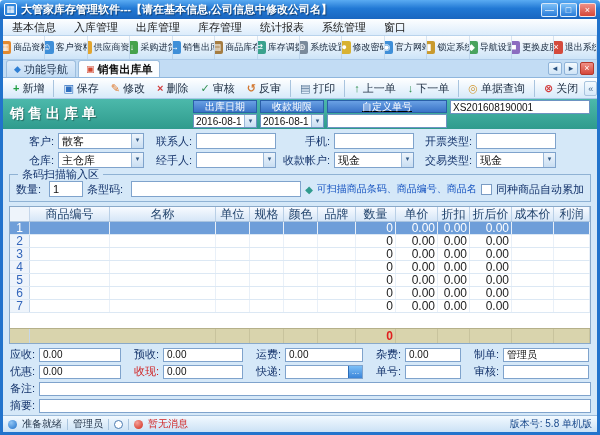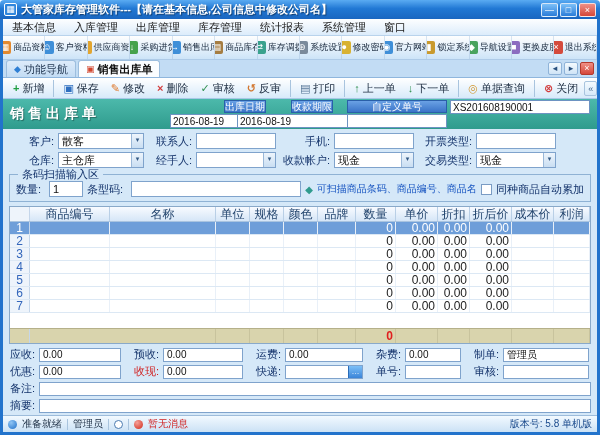--- a/index.html
+++ b/index.html
@@ -43,21 +43,21 @@
 .ab-icon { font-weight:bold; font-size:11px; }
 .sep-after { border-right:1px solid #a8c4de; padding-right:9px; margin-right:3px; }
 .ab-overflow { width:13px; height:15px; text-align:center; line-height:14px; color:#44688e; border:1px solid #a8c4de; border-radius:2px; background:linear-gradient(#f4fafe,#d6e9f9); font-size:9px; flex:none; }
 
 
 .formheader { height:30px; background:linear-gradient(#4cb9ab,#2f9b8d); display:flex; align-items:center; padding:0 7px; flex:none; }
 .form-title { color:#fff; font-size:14px; font-weight:bold; letter-spacing:4px; text-shadow:1px 1px 1px rgba(0,0,0,.35); white-space:nowrap; }
 .stamp { margin-left:14px; border:2px solid #8fd6c6; background:rgba(240,252,248,.92); color:#e03a30; font-weight:bold; font-size:12px; letter-spacing:2px; padding:0 7px; line-height:16px; white-space:nowrap; }
 .fh-cols { margin-left:auto; display:flex; gap:3px; }
 .fh-col { display:flex; flex-direction:column; gap:1px; }
-.w1,.w2 { width:64px;align-items:center; } .w3 { width:100px; } .w4 { width:140px; }
+.w1,.w2 { width:64px; } .w3 { width:120px;text-decoration:underline; } .w4 { width:140px; }
 .fh-head { height:13px; background:linear-gradient(#6aa1e4,#3a74c8); border:1px solid #2a5fa8; color:#fff; font-size:10px; line-height:11px; text-align:center; white-space:nowrap; overflow:hidden; }
 .fh-val { height:14px; background:#fff; border:1px solid #6d93c2; display:flex; align-items:stretch; }
 .fh-val input { flex:1; min-width:0; border:none; outline:none; font-family:inherit; font-size:10px; padding:0 2px; background:transparent; color:#111; }
 .dd { width:12px; flex:none; background:linear-gradient(#eef5fc,#c9def2); border-left:1px solid #9ab8d8; color:#335a85; font-size:7px; line-height:12px; text-align:center; }
 
 
 .fieldrows { padding:4px 7px 2px; display:flex; flex-direction:column; gap:3px; flex:none; }
 .frow { display:flex; align-items:center; height:16px; }
 .flabel { color:#14336b; text-align:right; padding-right:4px; white-space:nowrap; flex:none; }
 .red-label { color:#d01f1f; }

